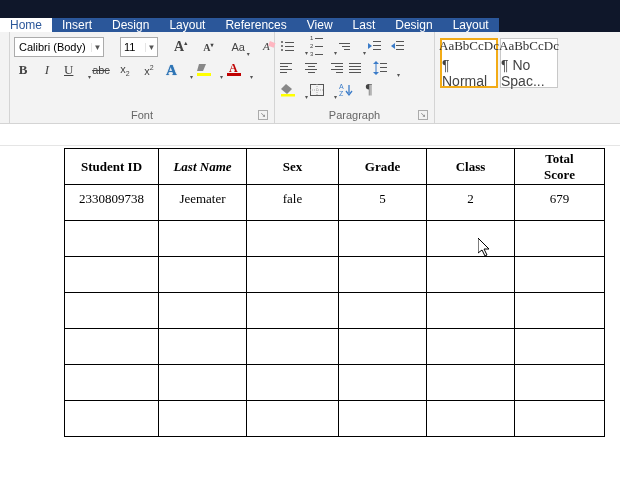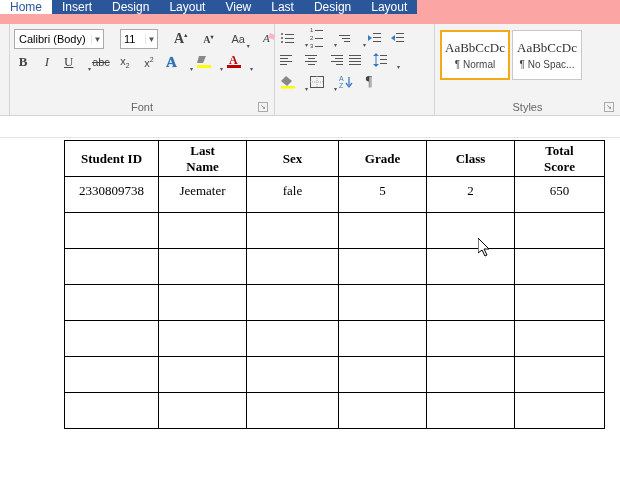--- a/index.html
+++ b/index.html
@@ -1,18 +1,18 @@
 <!DOCTYPE html>
 <html><head>
 <meta charset="utf-8">
 <style>
   * { box-sizing: border-box; margin: 0; padding: 0; }
   body { font-family: "Segoe UI", Tahoma, sans-serif; font-size: 11px; background: #fff; width: 620px; height: 500px; overflow: hidden; position: relative; }
   
-  .ribbon-tabs { display: flex; height: 24px; background: #fca5a5; align-items: flex-start; }
+  .ribbon-tabs { display: flex; height: 32px; background: #0f172a; align-items: flex-end; }
   .ribbon-tab { padding: 0 10px; display: flex; align-items: center; color: #fff; background: #2b579a; cursor: pointer; font-size: 12px; }
   .ribbon-tab.active { background: #fff; color: #2b579a; }
   
   .ribbon { display: flex; height: 92px; border-bottom: 1px solid #d4d4d4; background: #f3f3f3; }
   .group { display: flex; flex-direction: column; border-right: 1px solid #d4d4d4; padding: 2px 4px 0 4px; }
   .group-body { flex: 1; display: flex; flex-direction: column; justify-content: flex-start; gap: 4px; padding-top: 3px;}
   .group-label { text-align: center; color: #666; font-size: 11px; padding: 2px 0; position: relative; }
   .group-launcher { position:absolute; right:2px; bottom:3px; width:10px;height:10px; border:1px solid #aaa; font-size:7px; line-height:7px; text-align:center; color:#777;}
   
   .row { display: flex; align-items: center; gap: 16px; }
@@ -34,52 +34,53 @@
   .bold{font-weight:bold;font-family:"Times New Roman";font-size:13px;}
   .ital{font-style:italic;font-family:"Times New Roman";font-size:13px;}
   .uline{text-decoration:underline;font-family:"Times New Roman";font-size:13px;}
   .strike{text-decoration:line-through;}
   
   .para-ico { width:17px; height:17px; display:flex; flex-direction:column; justify-content:center; gap:2px;}
   .ln{height:1px;background:#555;}
   .bul{display:flex;align-items:center;gap:2px;}
   .dot{width:2px;height:2px;background:#555;border-radius:50%;}
   
-  .style-box { width:70px; height:50px; border:1px solid #c8c8c8; background:#fff; display:flex; flex-direction:column; align-items:center; justify-content:center; font-size:11px; gap:3px; margin:1px;}
+  .style-box { width:58px; height:50px; border:1px solid #c8c8c8; background:#fff; display:flex; flex-direction:column; align-items:center; justify-content:center; font-size:11px; gap:3px; margin:1px;}
   .style-box.sel{border:2px solid #f2ab17;}
   .style-sample{font-family:"Calibri Light","Segoe UI"; font-size:13px; color:#333;}
   .style-box.heading .style-sample{color:#2e74b5; font-size:14px;}
-  .style-name{font-size:10px;color:#444;}
+  .style-name{font-size:14px;color:#444;}
   
   .ruler-area { height:22px; background:#fff; border-bottom:1px solid #e5e5e5;}
   
   .doc { padding: 0 0 0 64px; background:#fff;}
   .doc-table { border-collapse: collapse; margin-top: 2px;}
   .doc-table td, .doc-table th { border:1.3px solid #000; height:36px; font-family:"Times New Roman",serif; font-size:13px; text-align:center; vertical-align:middle; padding:0 14px;}
   .doc-table th{font-weight:bold;}
   .doc-table .datarow td{vertical-align:top; padding-top:6px;}
   .col-id{width:90px;}
-  .col-ln{width:88px;}
+  .col-ln{width:88px;font-style:italic;}
   .col-sx{width:92px;}
   .col-gr{width:88px;}
   .col-cl{width:88px;}
   .col-ts{width:90px;}
   
   .cursor-arrow{position:absolute; left:478px; top:238px; pointer-events:none;}
   
   svg{display:block;}
 </style>
 </head>
 <body>
 
 <div class="ribbon-tabs">
   <div class="ribbon-tab active">Home</div>
   <div class="ribbon-tab">Insert</div>
   <div class="ribbon-tab">Design</div>
   <div class="ribbon-tab">Layout</div>
+  <div class="ribbon-tab">References</div>
   <div class="ribbon-tab">View</div>
   <div class="ribbon-tab">Last</div>
   <div class="ribbon-tab">Design</div>
   <div class="ribbon-tab">Layout</div>
 
 </div>
 
 <div class="ribbon">
   <div class="group" style="width:10px; padding:0;"></div>
 
@@ -270,36 +271,36 @@
               <text x="0" y="6" font-size="7" fill="#3a7bc8">A</text>
               <text x="0" y="13" font-size="7" fill="#3a7bc8">Z</text>
               <path d="M10 2 L10 10 M7 8 L10 12 L13 8" stroke="#3a7bc8" fill="none" stroke-width="1.3"></path>
             </svg>
           </span>
         <span class="ico">
             <span style="font-family:serif;font-size:14px;color:#444;">¶</span>
           </span>
       </div>
     </div>
+    <div class="group-label"><span>Paragraph</span><span class="group-launcher">↘</span></div>
   </div>
 
   <div class="group" style="flex:1; border-right:none;">
     <div class="group-body">
       <div class="row" style="gap:0;">
         <div class="style-box sel">
           <span class="style-sample">AaBbCcDc</span>
           <span class="style-name">¶ Normal</span>
         </div>
         <div class="style-box">
           <span class="style-sample">AaBbCcDc</span>
           <span class="style-name">¶ No Spac...</span>
         </div>
       </div>
     </div>
-    <div class="group-label"><span>Styles</span><span class="group-launcher">↘</span></div>
   </div>
 </div>
 
 <div class="ruler-area"></div>
 
 <div class="doc">
   <table class="doc-table">
     <tbody>
         <tr>
       <th class="col-id">Student ID</th>
@@ -308,21 +309,21 @@
       <th class="col-gr">Grade</th>
       <th class="col-cl">Class</th>
       <th class="col-ts">Total Score</th>
     </tr>
     <tr class="datarow">
       <td>2330809738</td>
       <td>Jeemater</td>
       <td>fale</td>
       <td>5</td>
       <td>2</td>
-      <td>650</td>
+      <td>679</td>
     </tr>
     <tr>
           <td></td>
           <td></td>
           <td></td>
           <td></td>
           <td></td>
           <td></td>
         </tr>
     <tr>

